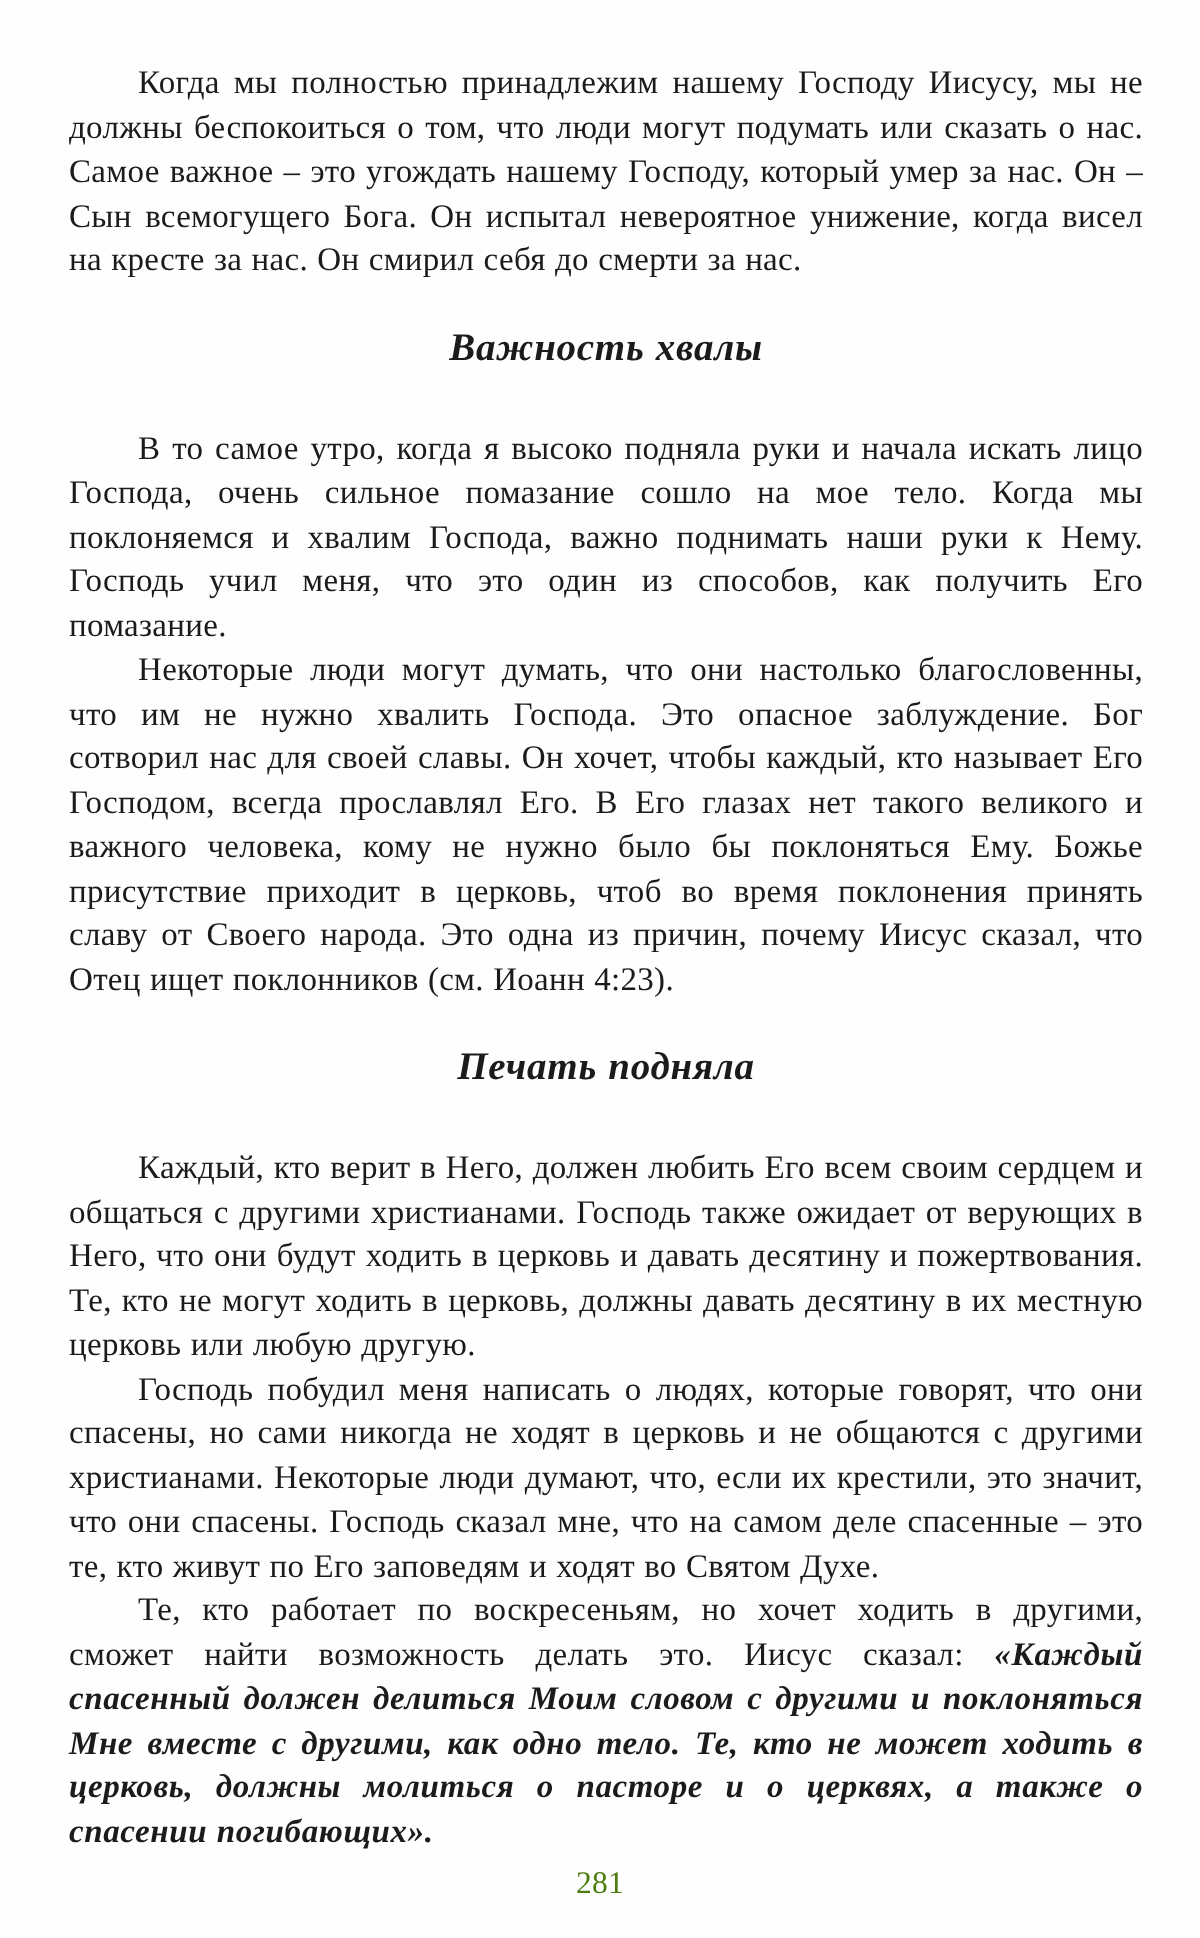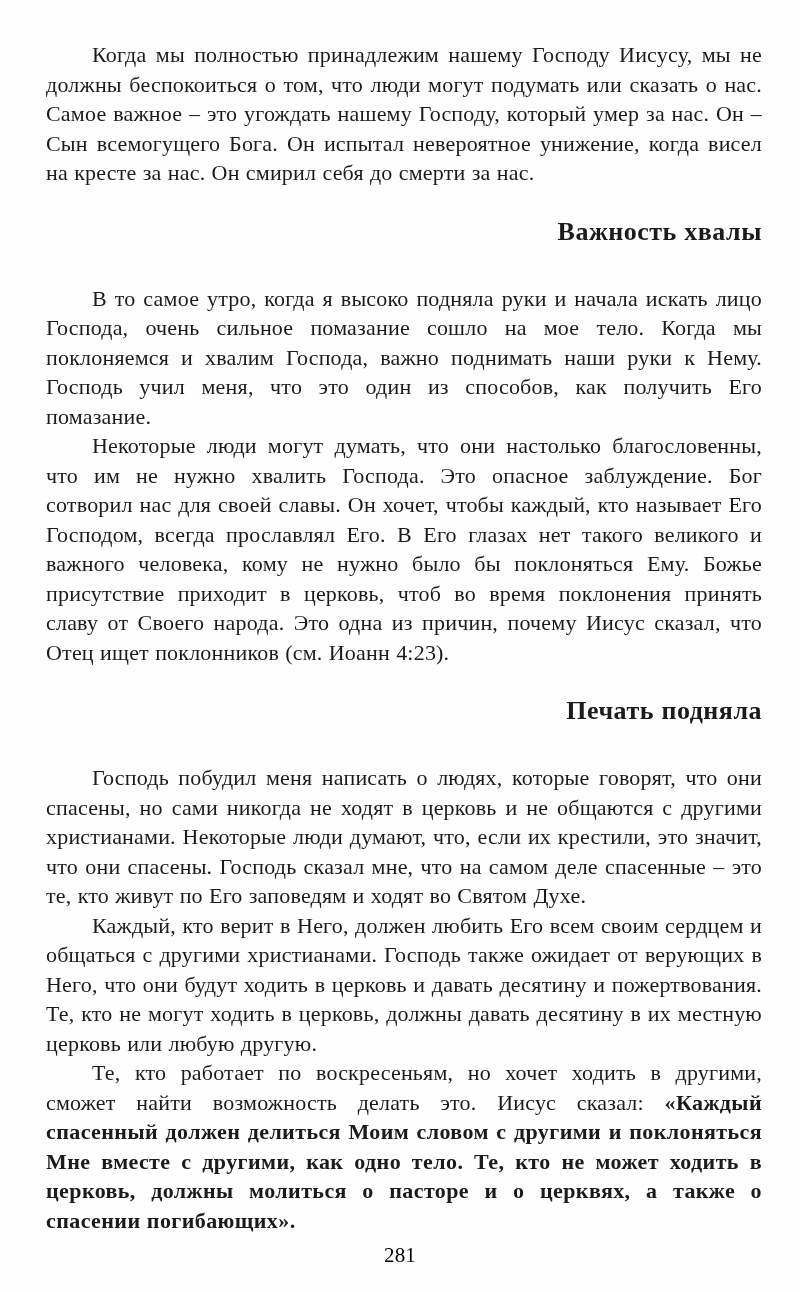--- a/index.html
+++ b/index.html
@@ -23,56 +23,58 @@
     letter-spacing: 0.2px;
     word-spacing: 0.5px;
   }
   .para {
     margin: 0;
     text-align: justify;
     text-indent: 46px;
   }
   .heading {
     margin: 29px 0 37px 0;
-    text-align: right;
+    text-align: center;
     font-size: 26px;
     font-weight: bold;
     letter-spacing: 0.5px;
     line-height: 30px;
+    font-style: italic;
   }
   .quote-italic {
+    font-style: italic;
     font-weight: 600;
     letter-spacing: 0.4px;
   }
   .page-number {
     position: absolute;
     left: 0;
     right: 0;
     bottom: 22px;
     text-align: center;
     font-size: 21px;
-    color: #000000;
+    color: #4d7c0f;
   }
 </style>
 </head>
 <body>
 
 <div class="page">
 
   <p class="para">Когда мы полностью принадлежим нашему Господу Иисусу, мы не должны беспокоиться о том, что люди могут подумать или сказать о нас. Самое важное – это угождать нашему Господу, который умер за нас. Он – Сын всемогущего Бога. Он испытал невероятное унижение, когда висел на кресте за нас. Он смирил себя до смерти за нас.</p>
 
   <h2 class="heading">Важность хвалы</h2>
 
   <p class="para">В то самое утро, когда я высоко подняла руки и начала искать лицо Господа, очень сильное помазание сошло на мое тело. Когда мы поклоняемся и хвалим Господа, важно поднимать наши руки к Нему. Господь учил меня, что это один из способов, как получить Его помазание.</p>
 
   <p class="para">Некоторые люди могут думать, что они настолько благословенны, что им не нужно хвалить Господа. Это опасное заблуждение. Бог сотворил нас для своей славы. Он хочет, чтобы каждый, кто называет Его Господом, всегда прославлял Его. В Его глазах нет такого великого и важного человека, кому не нужно было бы поклоняться Ему. Божье присутствие приходит в церковь, чтоб во время поклонения принять славу от Своего народа. Это одна из причин, почему Иисус сказал, что Отец ищет поклонников (см. Иоанн 4:23).</p>
 
   <h2 class="heading">Печать подняла</h2>
 
+  <p class="para">Каждый, кто верит в Него, должен любить Его всем своим сердцем и общаться с другими христианами. Господь также ожидает от верующих в Него, что они будут ходить в церковь и давать десятину и пожертвования. Те, кто не могут ходить в церковь, должны давать десятину в их местную церковь или любую другую.</p>
+
   <p class="para">Господь побудил меня написать о людях, которые говорят, что они спасены, но сами никогда не ходят в церковь и не общаются с другими христианами. Некоторые люди думают, что, если их крестили, это значит, что они спасены. Господь сказал мне, что на самом деле спасенные – это те, кто живут по Его заповедям и ходят во Святом Духе.</p>
-
-  <p class="para">Каждый, кто верит в Него, должен любить Его всем своим сердцем и общаться с другими христианами. Господь также ожидает от верующих в Него, что они будут ходить в церковь и давать десятину и пожертвования. Те, кто не могут ходить в церковь, должны давать десятину в их местную церковь или любую другую.</p>
 
   <p class="para"><span>Те, кто работает по воскресеньям, но хочет ходить в другими, сможет найти возможность делать это. Иисус сказал: </span><span class="quote-italic">«Каждый спасенный должен делиться Моим словом с другими и поклоняться Мне вместе с другими, как одно тело. Те, кто не может ходить в церковь, должны молиться о пасторе и о церквях, а также о спасении погибающих».</span></p>
 
   <div class="page-number">281</div>
 
 </div>
 
 </body></html>

